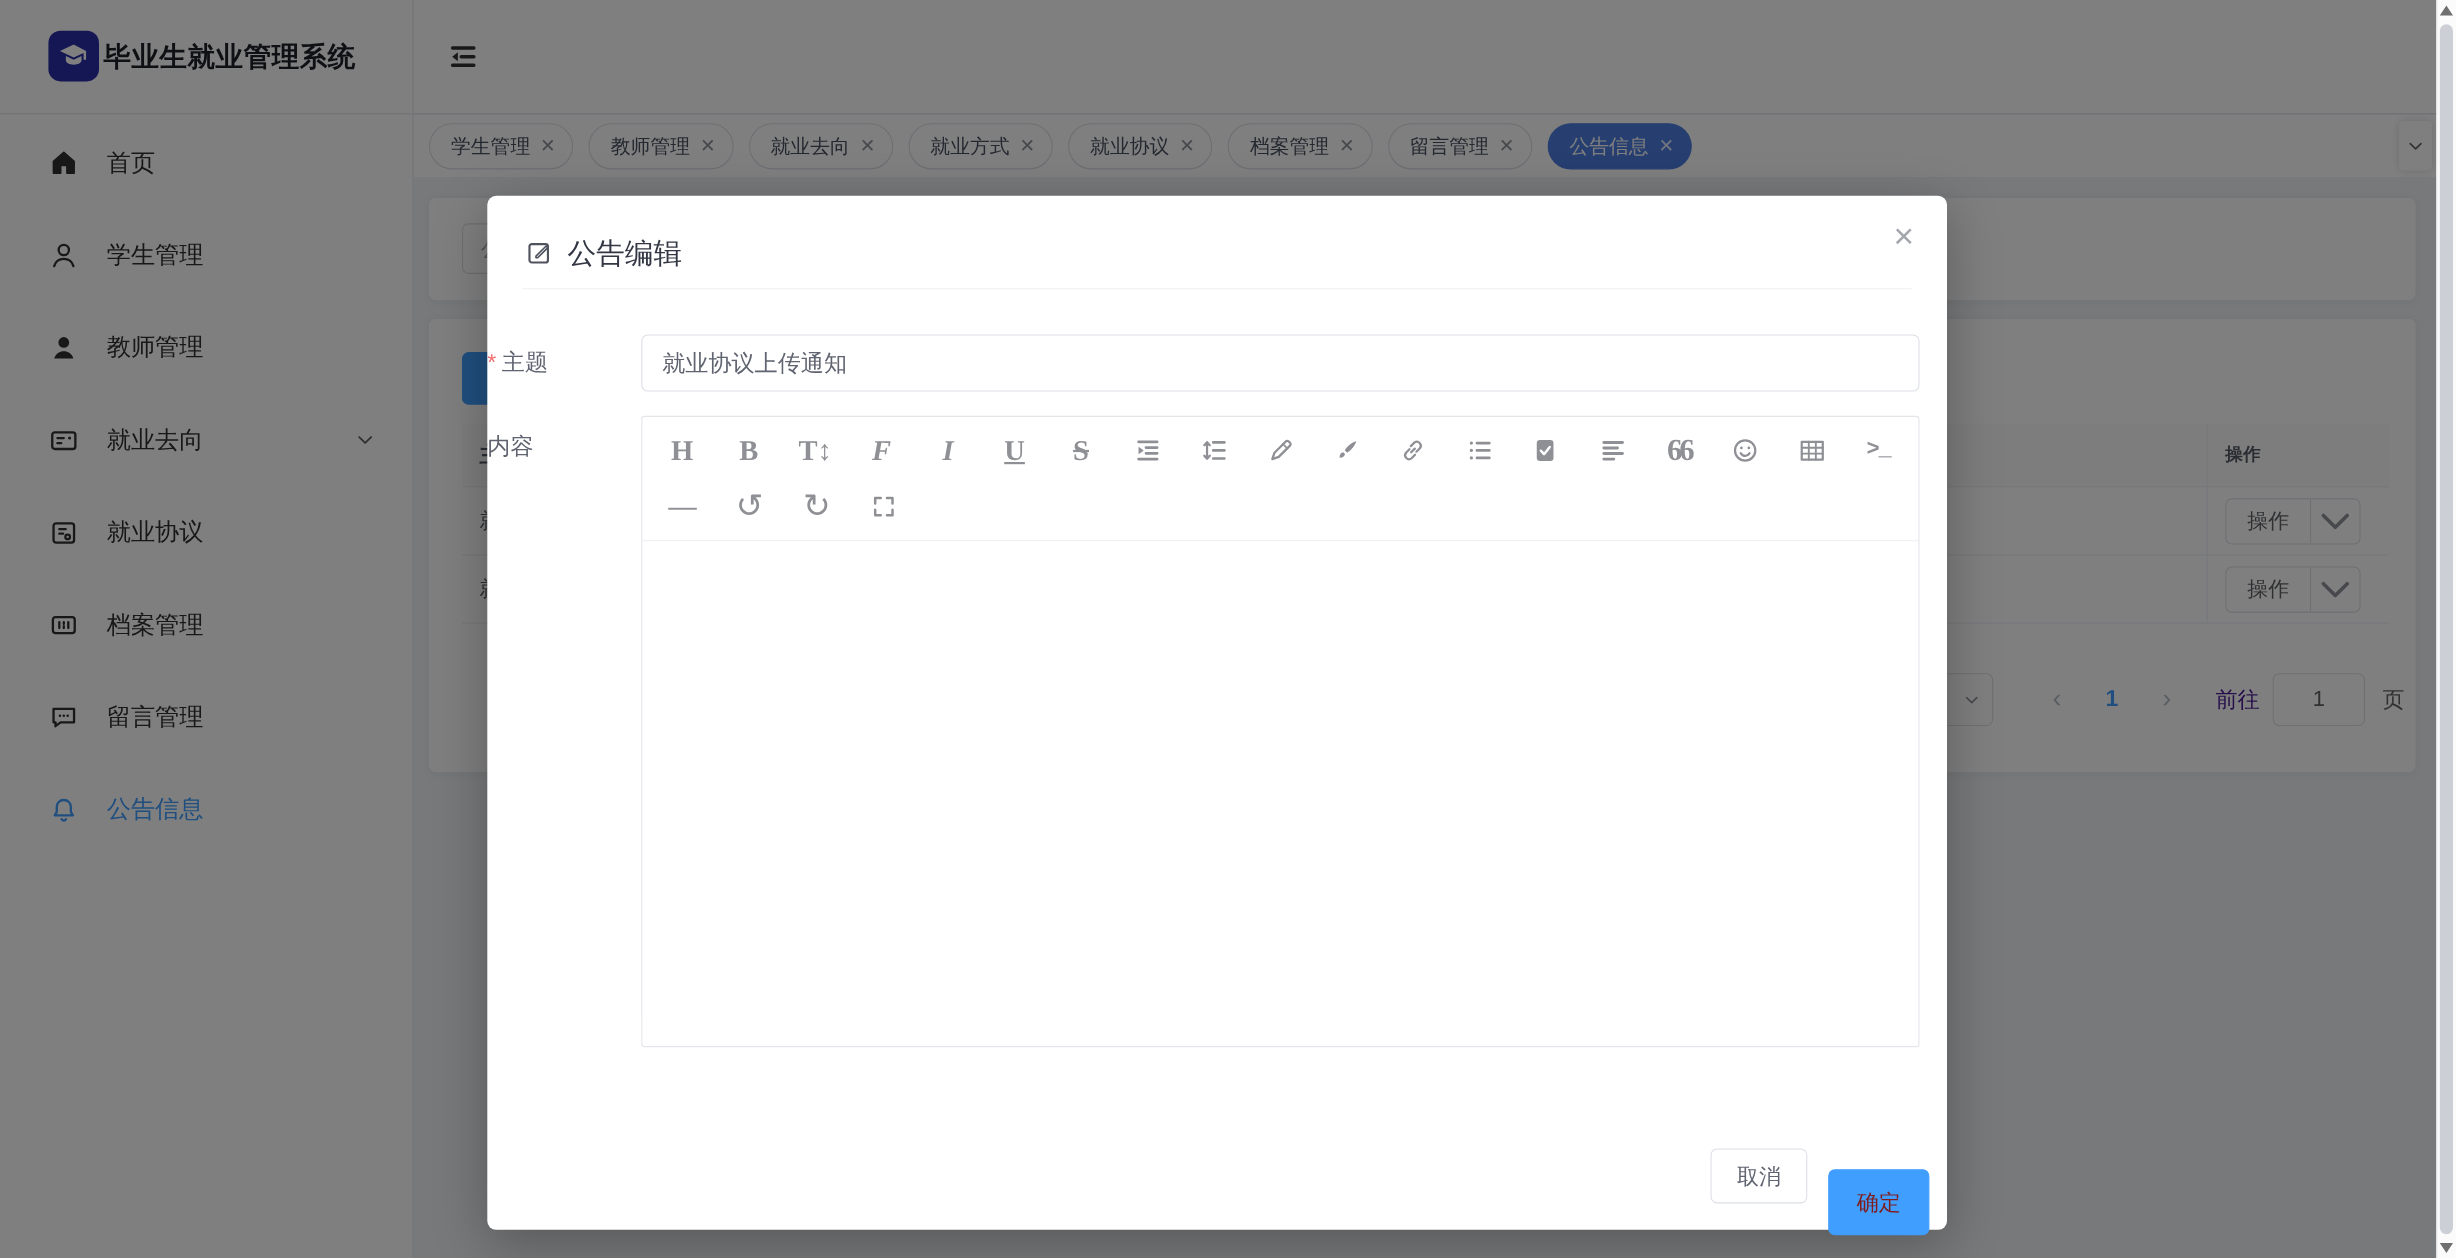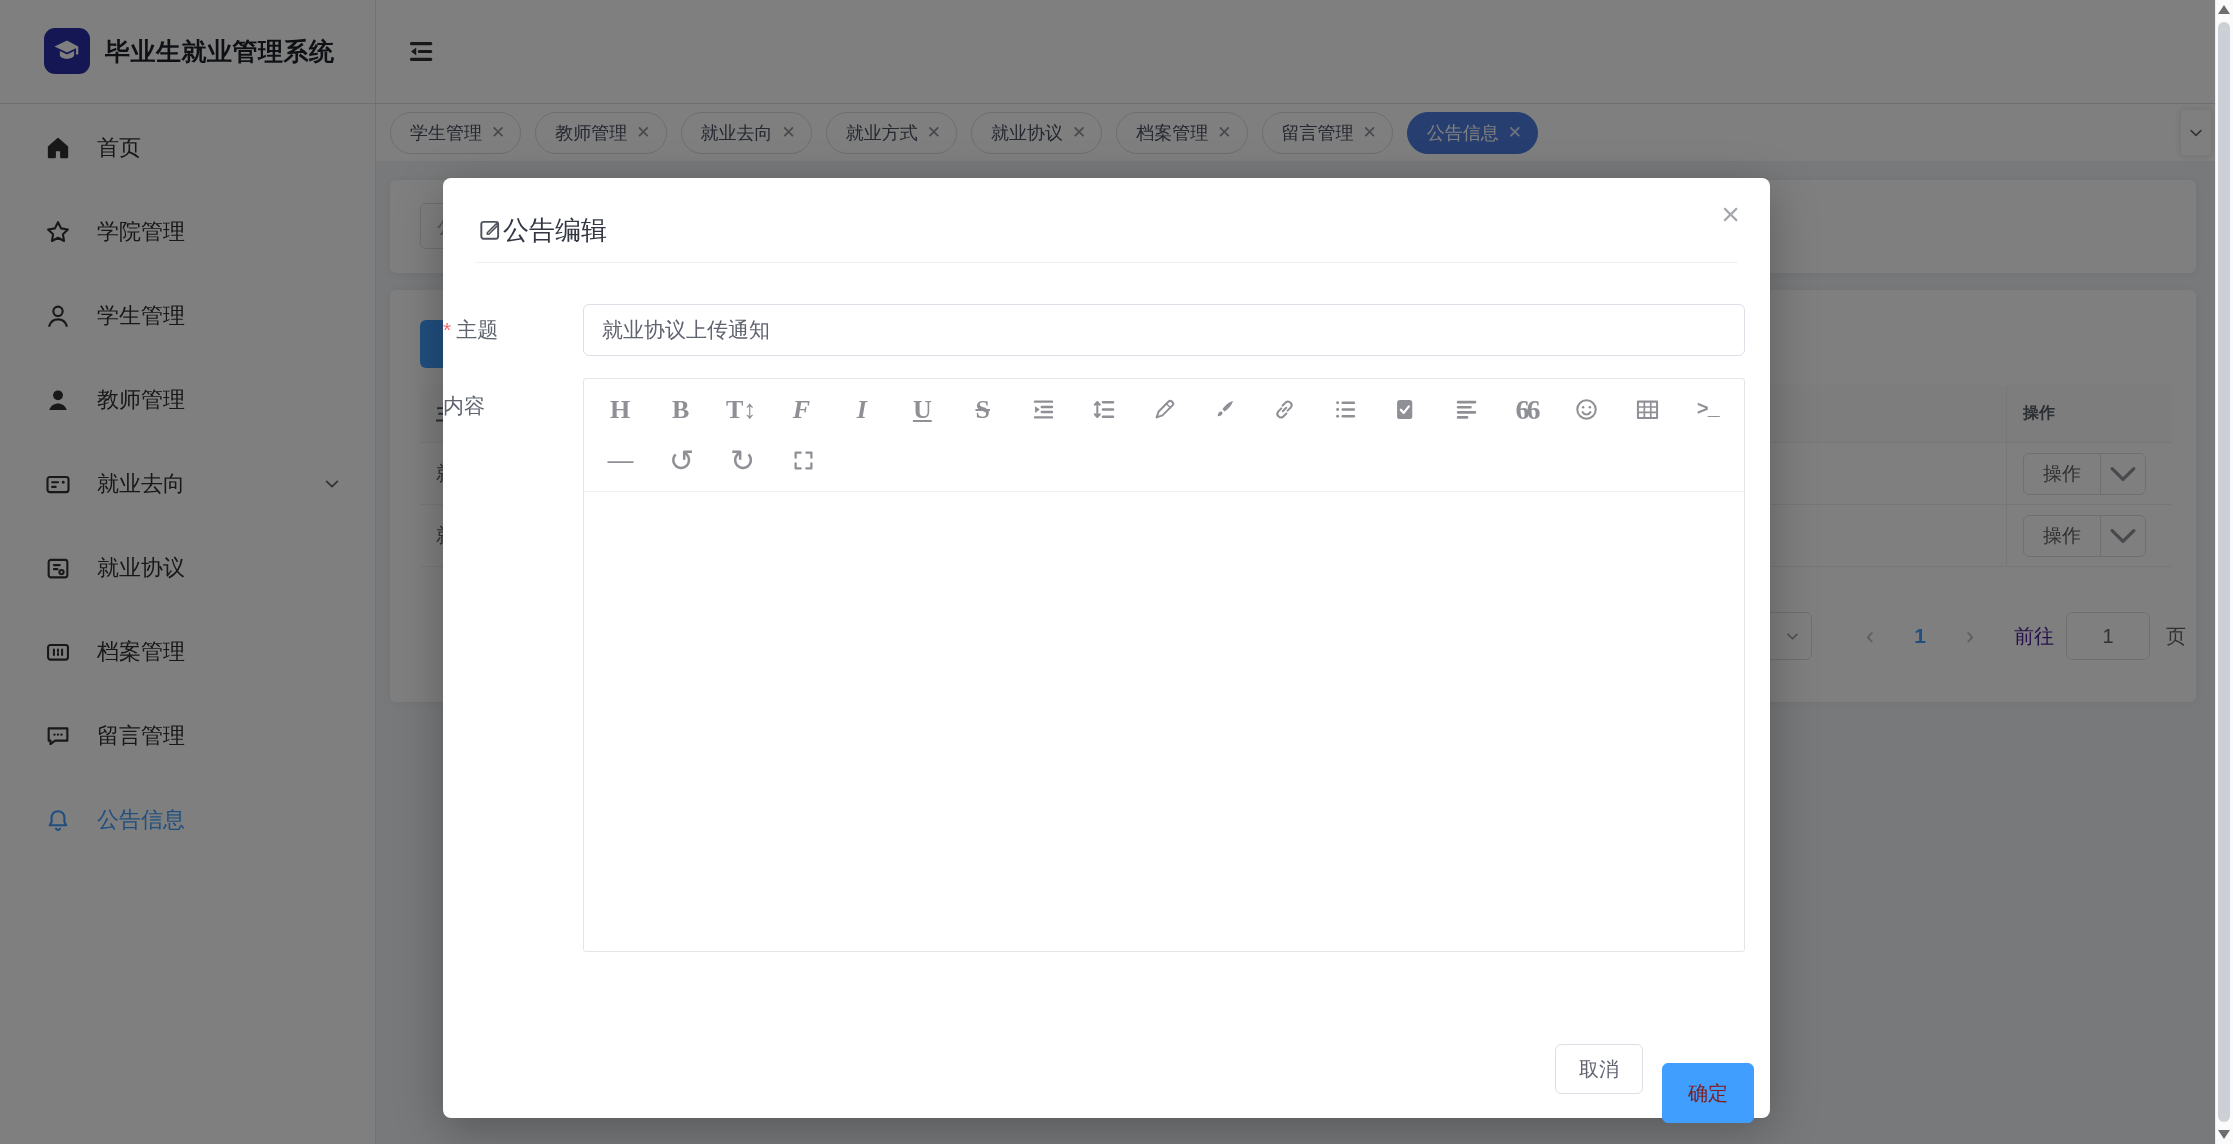--- a/index.html
+++ b/index.html
@@ -26,21 +26,21 @@
   .tabbar{position:absolute;left:376px;top:104px;width:1857px;height:57px;background:#fff;display:flex;align-items:center;gap:14px;padding-left:14px;box-sizing:border-box;z-index:1}
   .tab{height:42px;border:1px solid #d8dce5;border-radius:21px;background:#fff;display:inline-flex;align-items:center;gap:9px;padding:0 15px 0 19px;font-size:18px;color:#495060;box-sizing:border-box;cursor:pointer;flex:0 0 auto}
   .tab .x{font-size:17px;color:#909399;line-height:1}
   .tab.active{background:var(--tabActive);border-color:var(--tabActive);color:#fff}
   .tab.active .x{color:#dfe8ff}
   .tab-more{position:absolute;right:22px;top:6px;width:30px;height:45px;background:#fff;border-radius:4px;box-shadow:0 0 8px rgba(0,0,0,.15);display:flex;align-items:center;justify-content:center;color:#606266;cursor:pointer}
   .tab-more .icon{width:18px;height:18px}
 
   
   .sidebar{position:absolute;left:0;top:0;width:376px;height:1144px;background:#fff;border-right:1px solid #e4e7ed;box-sizing:border-box;z-index:2}
-  .brand{position:absolute;left:44px;top:28px;display:flex;align-items:center;gap:15px}
+  .brand{position:absolute;left:44px;top:28px;display:flex;align-items:center;gap:4px}
   .brand-logo{width:46px;height:46px;border-radius:11px;background:var(--brand);display:flex;align-items:center;justify-content:center}
   .brand-logo .icon{width:30px;height:30px;color:#fff}
   .brand-title{font-size:25px;font-weight:700;color:#1d2129;letter-spacing:.5px}
   .side-menu{position:absolute;top:106px;left:0;right:1px}
   .side-item{height:84px;display:flex;align-items:center;padding:0 32px 0 44px;gap:25px;font-size:22px;color:#303133;cursor:pointer;background:#fff}
   .side-item .mi{width:28px;height:28px;flex:0 0 auto}
   .side-item .lbl{flex:1}
   .side-item .sub{width:20px;height:20px;color:#606266}
   .side-item.active{color:var(--accent)}
 
@@ -65,21 +65,21 @@
   .pg-prev,.pg-next{width:52px;text-align:center;font-size:24px;color:#b4bac4;cursor:pointer}
   .pg-prev{margin-left:32px}
   .pg-num{width:48px;text-align:center;font-size:21px;font-weight:700;color:var(--accent);cursor:pointer}
   .goto-label{margin:0 12px 0 18px;font-size:20px;color:#4c1d95}
   .goto-input{width:84px;height:48px;border:1px solid #dcdfe6;border-radius:6px;box-sizing:border-box;display:flex;align-items:center;justify-content:center;font-size:20px;color:#606266;background:#fff}
   .goto-unit{margin-left:16px;font-size:20px;color:#606266}
 
   
   .overlay{position:absolute;left:0;top:0;width:2215px;height:1144px;background:rgba(0,0,0,.5);z-index:10}
   .modal{position:absolute;left:443px;top:178px;width:1327px;height:940px;background:#fff;border-radius:8px;box-shadow:0 12px 48px rgba(0,0,0,.28);z-index:20}
-  .m-head{position:absolute;left:34px;top:22px;height:60px;display:flex;align-items:center;}
+  .m-head{position:absolute;left:34px;top:22px;height:60px;display:flex;align-items:center;gap:13px}
   .m-head .icon{width:26px;height:26px;color:#4e535d}
   .m-title{font-size:26px;color:#323743}
   .m-close{position:absolute;right:30px;top:20px;font-size:32px;line-height:1;color:#a3a6ad;cursor:pointer;font-weight:300}
   .m-divider{position:absolute;left:32px;right:32px;top:84px;height:1px;background:#f0f1f4}
   .f-label{position:absolute;left:0;width:122px;text-align:left;font-size:21px;color:#5f6470}
   .f-label .req{color:var(--danger);margin-right:5px}
   .f-label1{top:126px;line-height:52px}
   .f-label2{top:214px}
   .subject-input{position:absolute;left:140px;top:126px;width:1162px;height:52px;border:1px solid #dcdfe6;border-radius:6px;box-sizing:border-box;display:flex;align-items:center;padding:0 18px;font-size:21px;color:#5f6470;cursor:text}
   .editor{position:absolute;left:140px;top:200px;width:1162px;height:574px;border:1px solid #e3e5e9;border-radius:3px;box-sizing:border-box;background:#fff}
@@ -237,28 +237,20 @@
         <span class="mi icon">
           <svg viewBox="0 0 24 24" fill="none" stroke="currentColor" stroke-width="1.8" stroke-linecap="round" stroke-linejoin="round">
             <path d="M4 11l8-7 8 7v9h-5.5v-6h-5v6H4z" fill="currentColor" stroke="currentColor" stroke-width="1.4"></path>
           </svg>
         </span>
         <span class="lbl">首页</span>
       </div>
       <div class="side-item">
         <span class="mi icon">
           <svg viewBox="0 0 24 24" fill="none" stroke="currentColor" stroke-width="1.8" stroke-linecap="round" stroke-linejoin="round">
-            <path d="M12 3.6l2.6 5.3 5.9.9-4.3 4.1 1 5.8-5.2-2.8-5.2 2.8 1-5.8-4.3-4.1 5.9-.9z"></path>
-          </svg>
-        </span>
-        <span class="lbl">学院管理</span>
-      </div>
-      <div class="side-item">
-        <span class="mi icon">
-          <svg viewBox="0 0 24 24" fill="none" stroke="currentColor" stroke-width="1.8" stroke-linecap="round" stroke-linejoin="round">
             <circle cx="12" cy="8" r="4"></circle>
             <path d="M4.5 20.5c1.2-3.8 4.3-5.6 7.5-5.6s6.3 1.8 7.5 5.6"></path>
           </svg>
         </span>
         <span class="lbl">学生管理</span>
       </div>
       <div class="side-item">
         <span class="mi icon">
           <svg viewBox="0 0 24 24" fill="none" stroke="currentColor" stroke-width="1.8" stroke-linecap="round" stroke-linejoin="round">
             <circle cx="12" cy="8" r="4.2" fill="currentColor" stroke="none"></circle>

